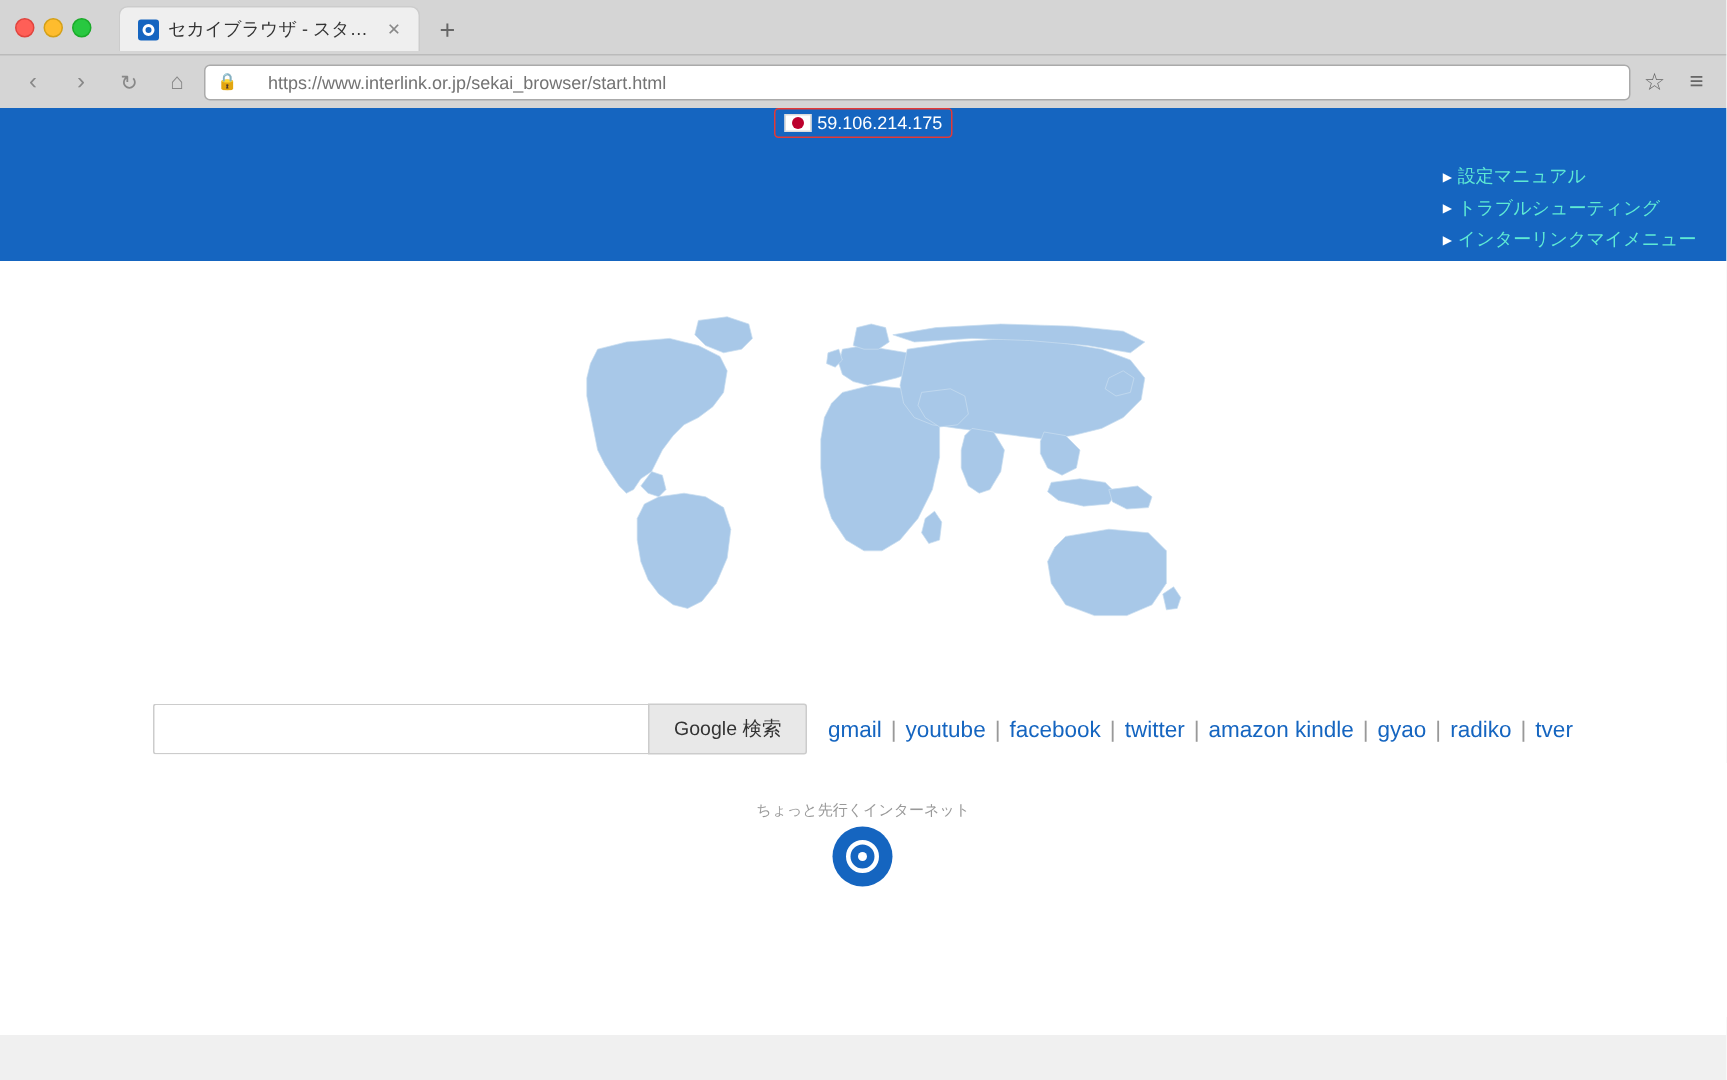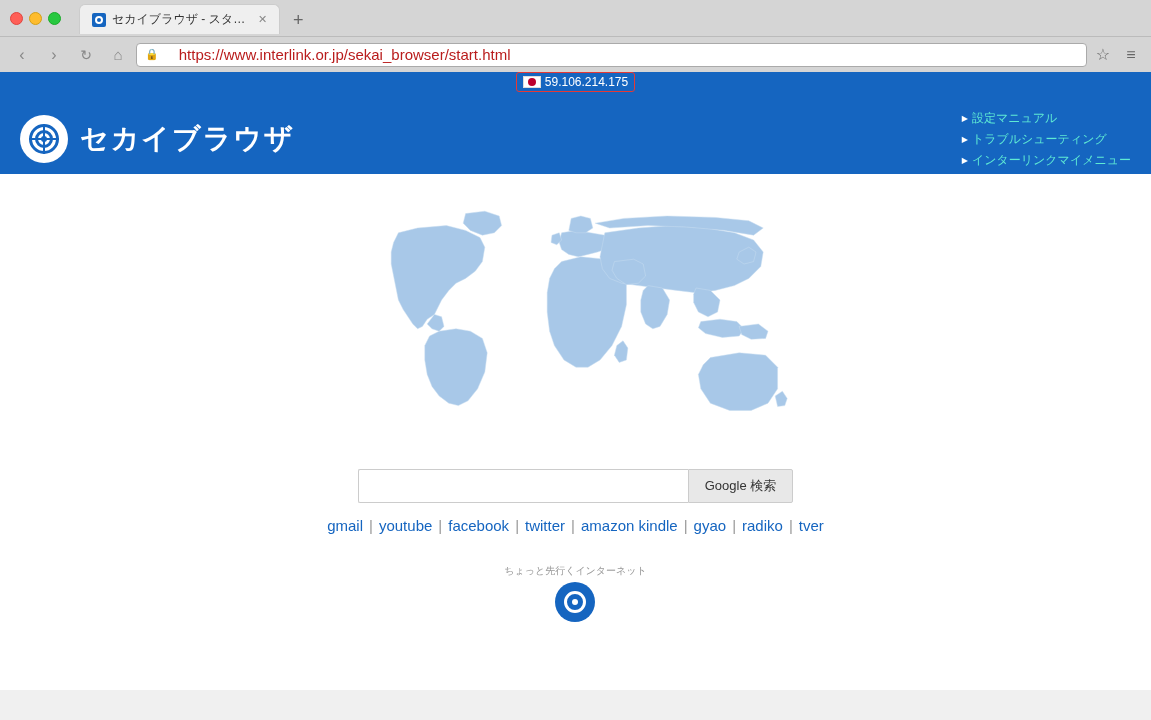--- a/index.html
+++ b/index.html
@@ -101,21 +101,21 @@
       border: 1px solid #aaa;
       border-radius: 4px;
       height: 24px;
       padding: 0 8px;
       gap: 4px;
     }
     .lock-icon {
       font-size: 11px; color: #4caf50;
     }
     .address-text {
-      font-size: 15px; color: #b91c1c;
+      font-size: 12px; color: #737373;
       flex: 1;
       padding-left: 16px;
     }
     .star-btn, .menu-btn {
       width: 24px; height: 24px;
       display: flex; align-items: center; justify-content: center;
       font-size: 16px; color: #666;
       cursor: pointer;
     }
 
@@ -232,21 +232,21 @@
       margin: 10px auto;
     }
     .world-map-svg {
       width: 100%;
       height: 100%;
     }
 
     
     .search-section {
       display: flex;
-      flex-direction: column;
+      flex-direction: row;
       align-items: center;
       margin-top: 15px;
       gap: 14px;
     }
     .search-bar {
       display: flex;
       align-items: center;
       gap: 0;
     }
     .search-input {
@@ -347,33 +347,20 @@
     <div class="ip-badge">
       <div class="jp-flag">
         <div class="jp-flag-circle"></div>
       </div>
       <span class="ip-text">59.106.214.175</span>
     </div>
     <span class="arrow-annotation" style="transform: none; color: #e53935; font-size: 22px; font-weight: bold;">←</span>
   </div>
 
   <div class="site-header">
-    <div class="site-logo">
-      <div class="logo-icon">
-        <div style="position:relative; width:34px; height:34px; display:flex; align-items:center; justify-content:center;">
-          <div style="width:30px; height:30px; border-radius:50%; border: 3px solid #1565c0; position:absolute;"></div>
-          <div style="width:18px; height:18px; border-radius:50%; border: 3px solid #1565c0; position:absolute;"></div>
-          <div style="width:6px; height:6px; border-radius:50%; background: #1565c0; position:absolute;"></div>
-
-          <div style="width:30px; height:2px; background:#1565c0; position:absolute;"></div>
-          <div style="width:2px; height:30px; background:#1565c0; position:absolute;"></div>
-        </div>
-      </div>
-      <span class="site-title">セカイブラウザ</span>
-    </div>
     <div class="site-nav">
       <a class="site-nav-item">設定マニュアル</a>
       <a class="site-nav-item">トラブルシューティング</a>
       <a class="site-nav-item">インターリンクマイメニュー</a>
     </div>
   </div>
 
   <div class="main-content">
 
     <div class="world-map-container">

